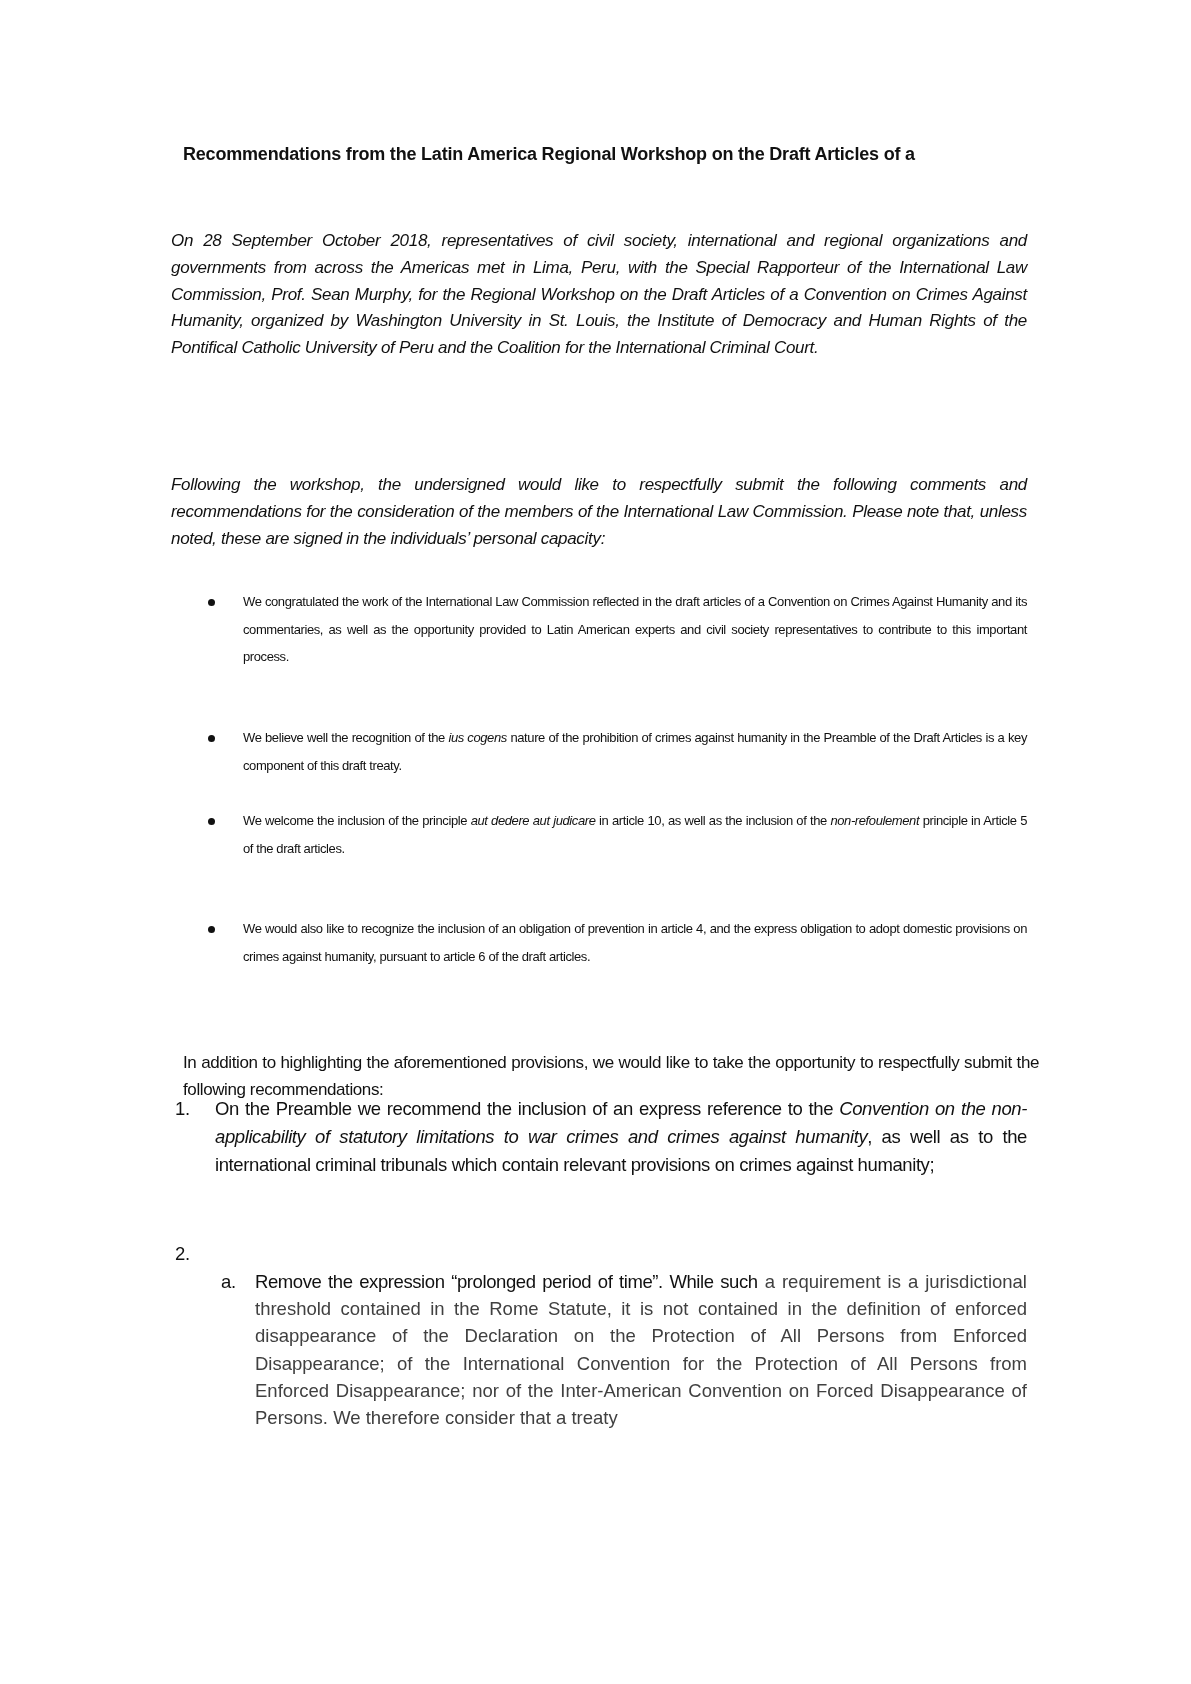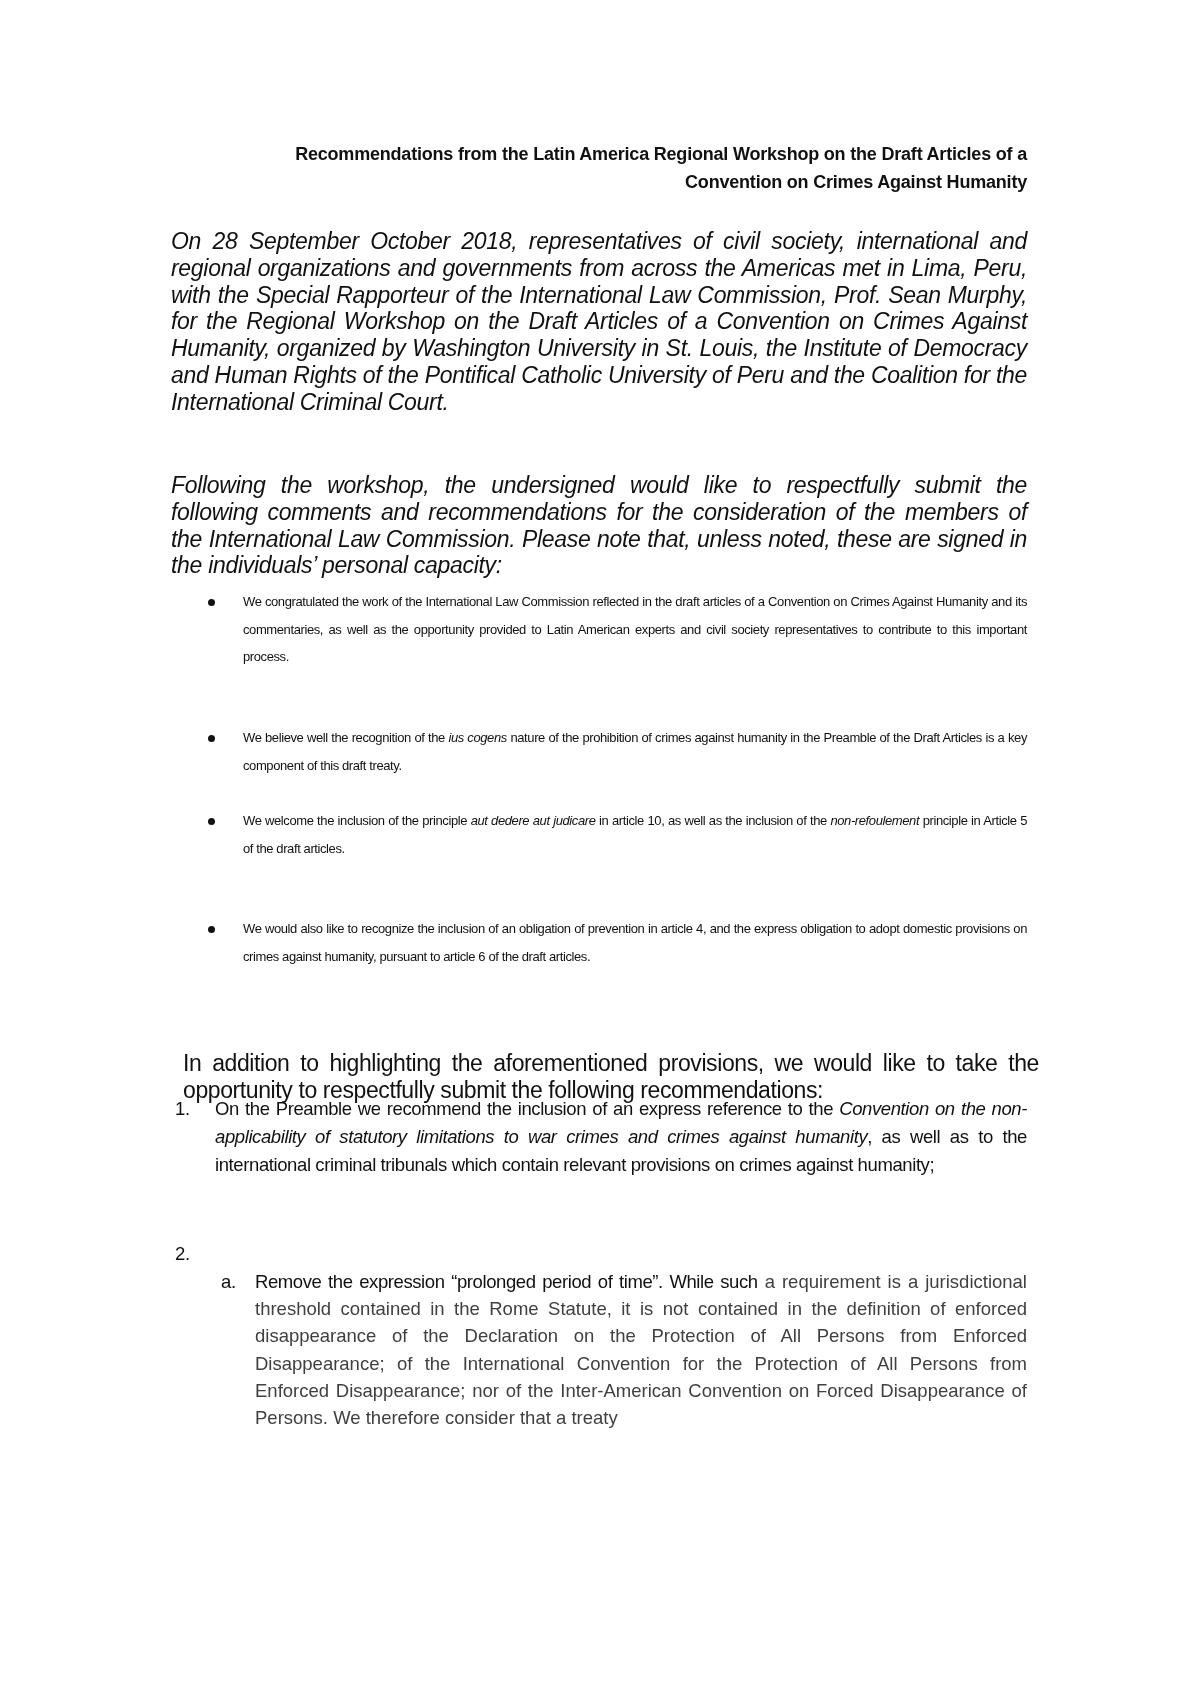--- a/index.html
+++ b/index.html
@@ -1,21 +1,21 @@
 <!DOCTYPE html>
 <html><head>
   <meta charset="utf-8">
   <style>
     html, body { margin: 0; padding: 0; background: #ffffff; }
     body { width: 1191px; height: 1684px; position: relative; overflow: hidden;
            font-family: "Liberation Sans", sans-serif; color: #111; }
     .page { position: absolute; left: 171px; top: 0; width: 856px; }
-    .title { position: absolute; top: 140px; left: 0; width: 856px; text-align: right;
+    .title { position: absolute; top: 140px; left: 12px; width: 856px; text-align: left;
              font-weight: bold; font-size: 18px; line-height: 28px; letter-spacing: -0.2px; }
-    .para { position: absolute; left: 0; width: 856px; font-size: 23px; line-height: 26.8px;
+    .para { position: absolute; left: 0; width: 856px; font-size: 17px; line-height: 26.8px;
             text-align: justify; text-align-last: left; letter-spacing: -0.3px; }
     .para.italic { font-style: italic; }
     .bullet-list { position: absolute; left: 0; width: 856px; margin: 0; padding: 0; list-style: none; }
     .bullet-item { position: relative; padding-left: 72px; font-size: 13px; line-height: 27.5px;
                    text-align: justify; text-align-last: left; letter-spacing: -0.4px; }
     .bullet-dot { position: absolute; left: 37px; top: 11px; width: 7px; height: 7px;
                   border-radius: 50%; background: #111; }
     .num-item { position: absolute; left: 0; width: 856px; padding-left: 44px; box-sizing: border-box;
                 font-size: 18.5px; line-height: 27.8px; text-align: justify; text-align-last: left;
                 letter-spacing: -0.4px; }
@@ -27,21 +27,20 @@
     .grey { color: #404040; letter-spacing: 0; }
     i, em { font-style: italic; }
   </style>
 </head>
 <body>
 
 <div class="page">
 
   <div class="title">
     <div>Recommendations from the Latin America Regional Workshop on the Draft Articles of a</div>
-    <div>Convention on Crimes Against Humanity</div>
   </div>
 
   <p class="para italic" style="top:228px; margin:0;">On 28 September October 2018, representatives of civil society, international and regional organizations and governments from across the Americas met in Lima, Peru, with the Special Rapporteur of the International Law Commission, Prof. Sean Murphy, for the Regional Workshop on the Draft Articles of a Convention on Crimes Against Humanity, organized by Washington University in St. Louis, the Institute of Democracy and Human Rights of the Pontifical Catholic University of Peru and the Coalition for the International Criminal Court.</p>
 
   <p class="para italic" style="top:472px; margin:0;">Following the workshop, the undersigned would like to respectfully submit the following comments and recommendations for the consideration of the members of the International Law Commission. Please note that, unless noted, these are signed in the individuals’ personal capacity:</p>
 
   <ul class="bullet-list" style="top:588px;">
     <li class="bullet-item">
       <span class="bullet-dot"></span>
       <span>We congratulated the work of the International Law Commission reflected in the draft articles of a Convention on Crimes Against Humanity and its commentaries, as well as the opportunity provided to Latin American experts and civil society representatives to contribute to this important process.</span>

